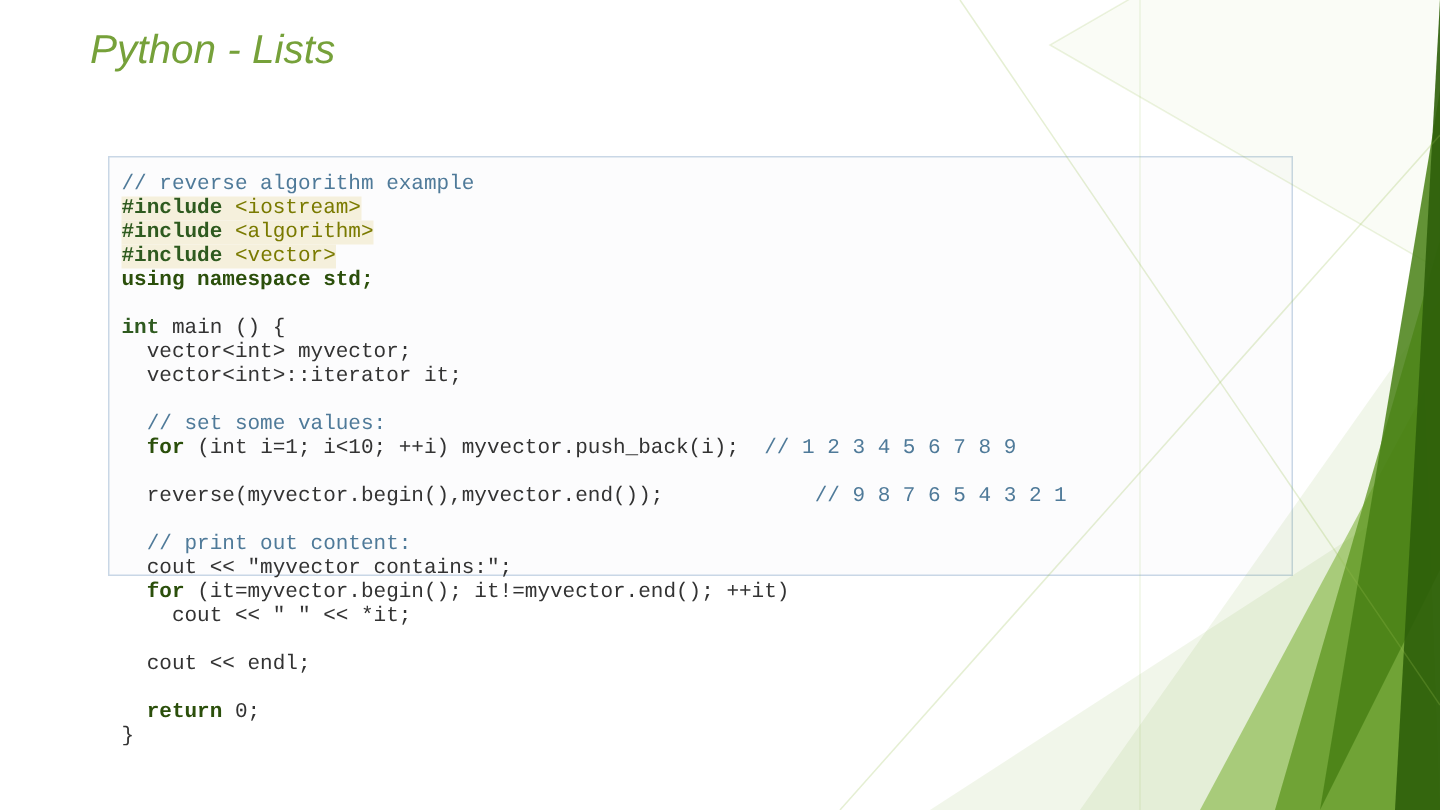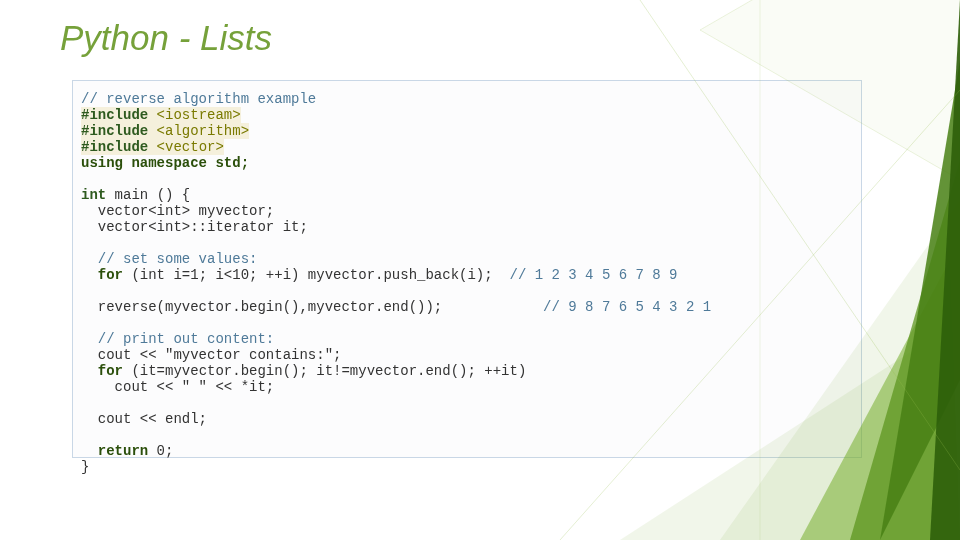--- a/index.html
+++ b/index.html
@@ -15,31 +15,31 @@
   .slide {
     width: 960px;
     height: 540px;
     position: relative;
     box-sizing: border-box;
   }
   .title {
     position: absolute;
     top: 18px;
     left: 60px;
-    font-size: 35px;
+    font-size: 27px;
     color: #76a13a;
     font-style: italic;
     font-weight: 400;
   }
   .code-box {
     position: absolute;
-    top: 80px;
+    top: 104px;
     left: 72px;
     width: 790px;
-    height: 378px;
+    height: 280px;
     border: 1px solid #c9d7e6;
     background: #fcfcfd;
     box-sizing: border-box;
     padding: 10px 6px 6px 8px;
   }
   .code {
     font-family: "Consolas", "Courier New", monospace;
     font-size: 14px;
     line-height: 16px;
     white-space: pre;

